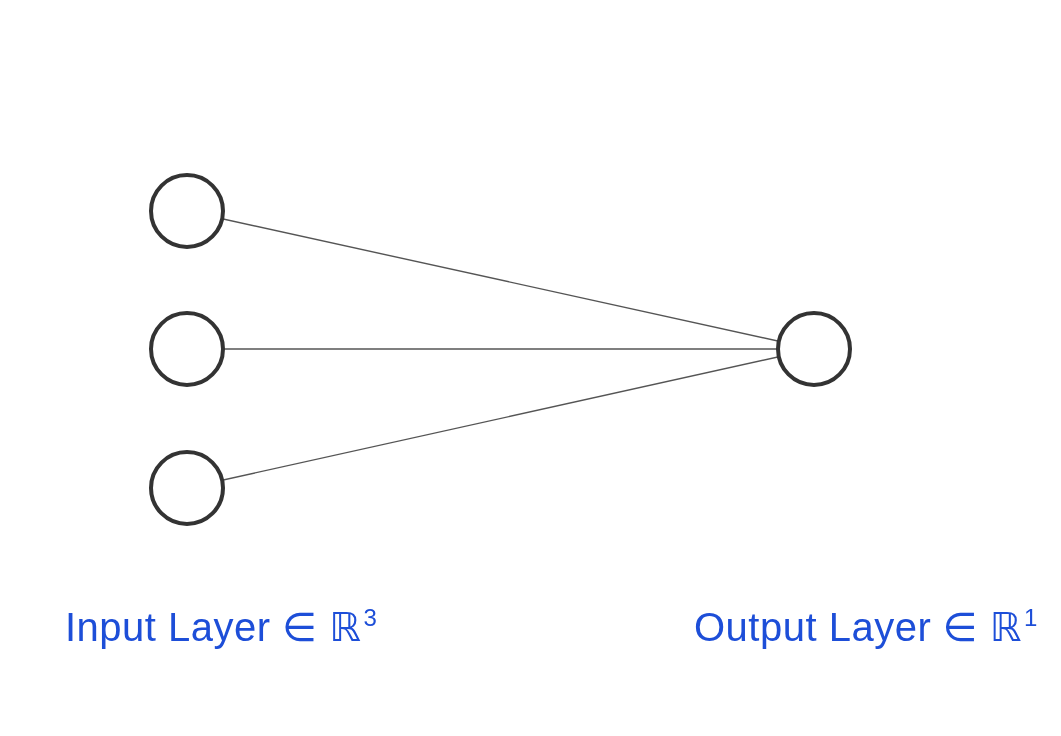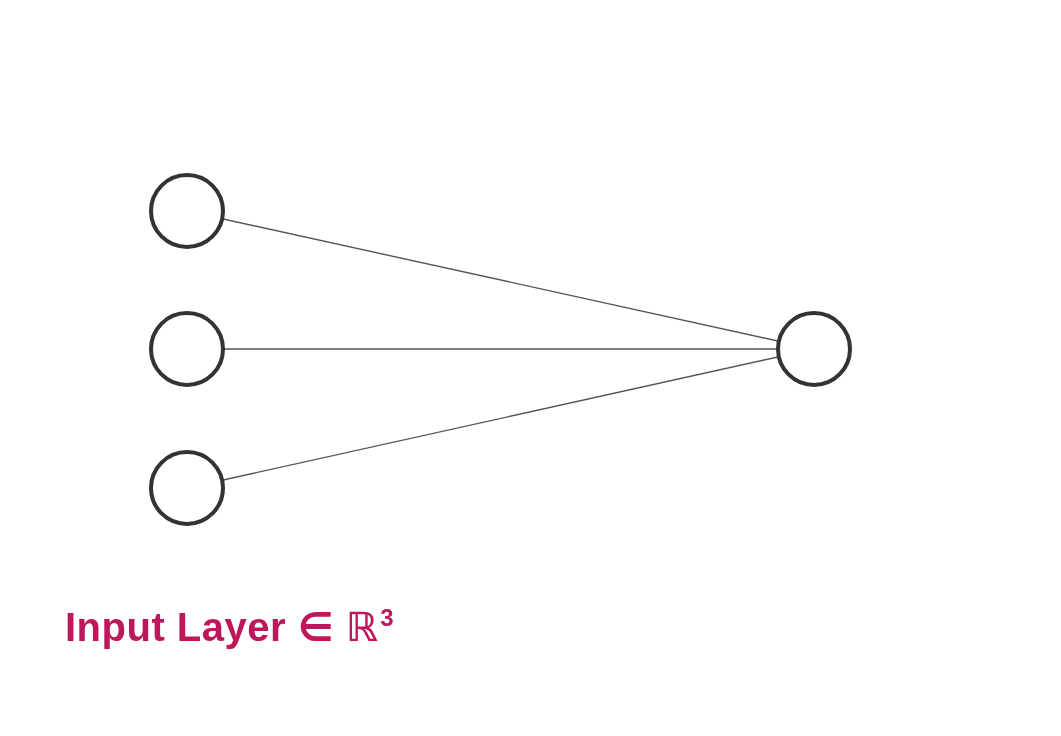--- a/index.html
+++ b/index.html
@@ -18,23 +18,23 @@
   svg.network {
     position: absolute;
     left: 0;
     top: 0;
   }
   .layer-label {
     position: absolute;
     top: 604px;
     white-space: nowrap;
     font-size: 40px;
-    font-weight: 700;
+    font-weight: 400;
     letter-spacing: 0.5px;
-    color: #be185d;
+    color: #1d4ed8;
     user-select: none;
   }
   .layer-label .dim-sup {
     font-size: 24px;
     position: relative;
     top: -15px;
     margin-left: 2px;
   }
   .label-input  { left: 65px;  }
   .label-output { left: 694px; }
@@ -55,14 +55,17 @@
         <circle cx="187" cy="349" r="36" fill="#ffffff" stroke="#333333" stroke-width="4"></circle>
         <circle cx="187" cy="488" r="36" fill="#ffffff" stroke="#333333" stroke-width="4"></circle>
         <circle cx="814" cy="349" r="36" fill="#ffffff" stroke="#333333" stroke-width="4"></circle>
       </g>
   </svg>
 
   <div class="layer-label label-input">
     <span>Input Layer ∈ ℝ</span><span class="dim-sup">3</span>
   </div>
 
+  <div class="layer-label label-output">
+    <span>Output Layer ∈ ℝ</span><span class="dim-sup">1</span>
+  </div>
 
 </div>
 
 </body></html>

